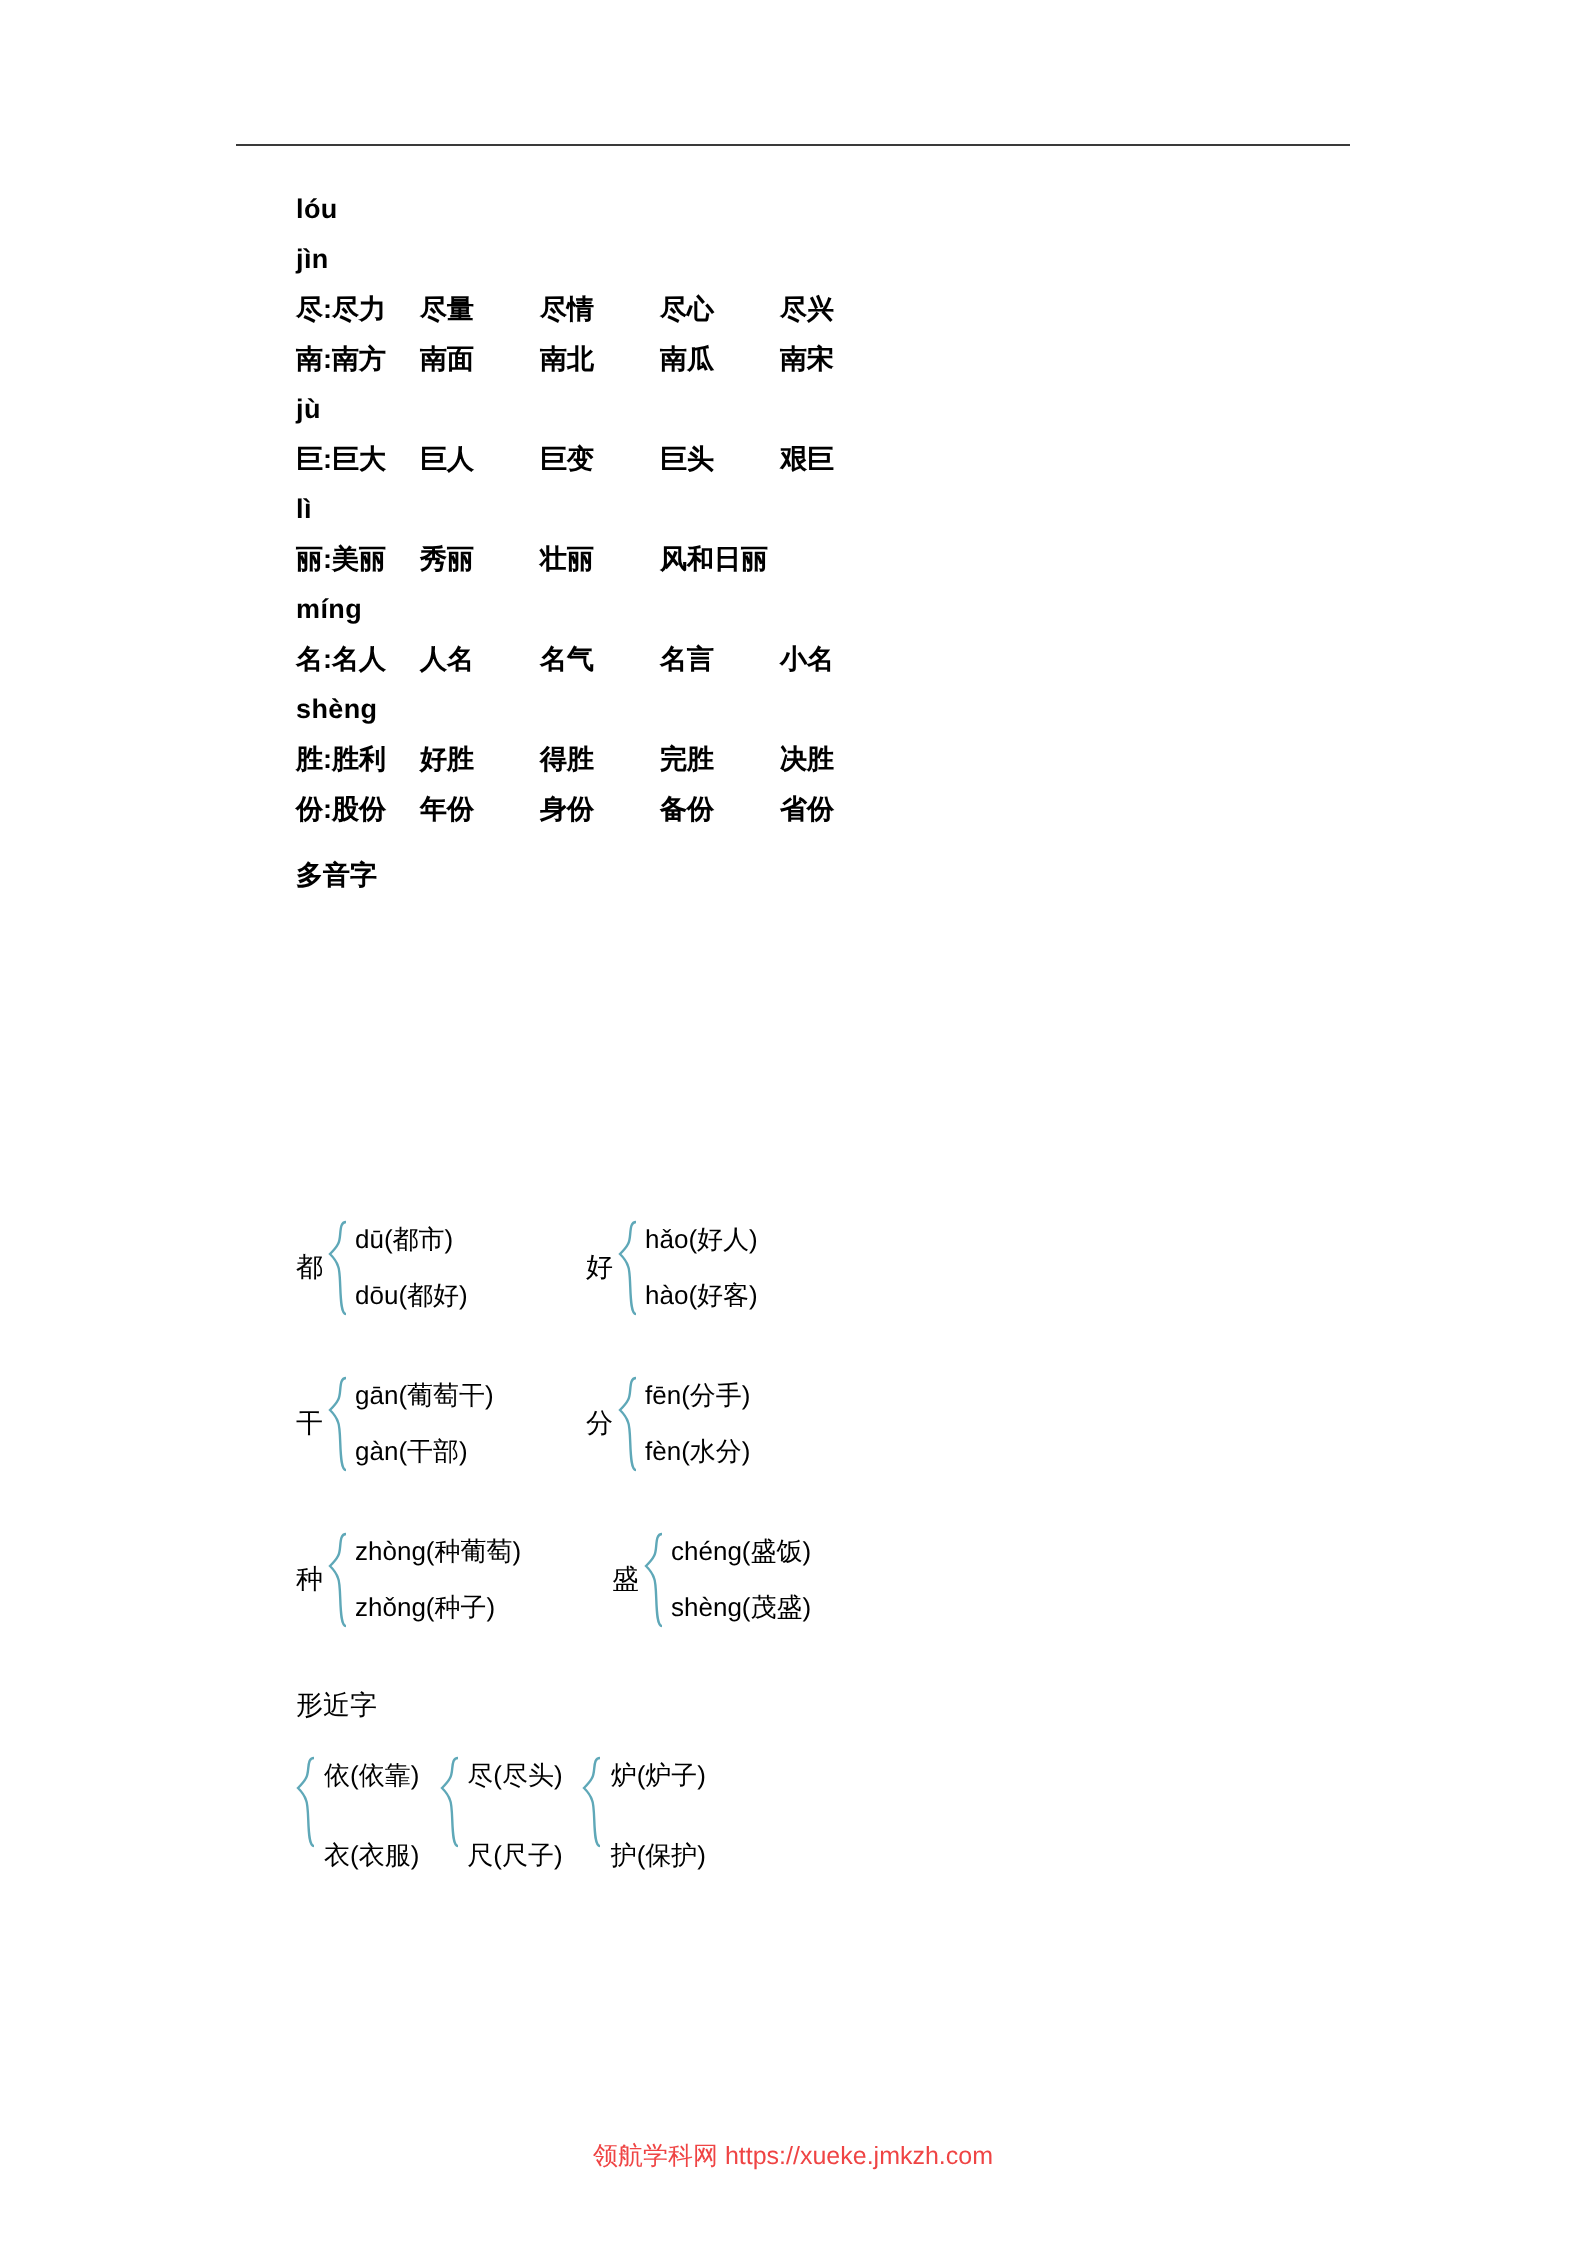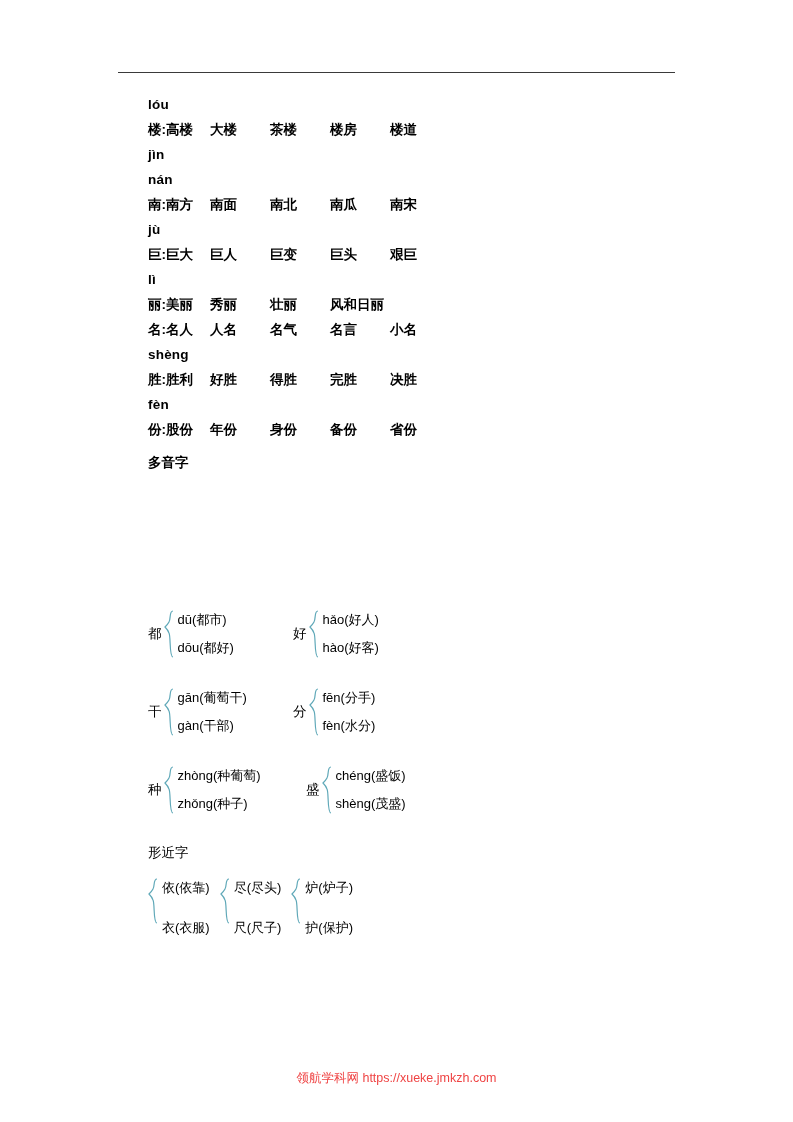--- a/index.html
+++ b/index.html
@@ -167,35 +167,34 @@
 <body>
 
 <div class="page">
 
   <div class="top-rule"></div>
 
   <div class="content">
 
     <div class="vocab-block">
       <div class="pinyin">lóu</div>
-      <div class="wordline">
-        <span class="head">楼:高楼</span>
-        <span class="w">大楼</span>
-        <span class="w">茶楼</span>
-        <span class="w">楼房</span>
-        <span class="w">楼道</span>
-      </div>
     </div>
 
     <div class="vocab-block">
       <div class="pinyin">jìn</div>
-    </div>
-
-    <div class="vocab-block">
-      <div class="pinyin">nán</div>
+      <div class="wordline">
+        <span class="head">尽:尽力</span>
+        <span class="w">尽量</span>
+        <span class="w">尽情</span>
+        <span class="w">尽心</span>
+        <span class="w">尽兴</span>
+      </div>
+    </div>
+
+    <div class="vocab-block">
       <div class="wordline">
         <span class="head">南:南方</span>
         <span class="w">南面</span>
         <span class="w">南北</span>
         <span class="w">南瓜</span>
         <span class="w">南宋</span>
       </div>
     </div>
 
     <div class="vocab-block">
@@ -213,20 +212,21 @@
       <div class="pinyin">lì</div>
       <div class="wordline">
         <span class="head">丽:美丽</span>
         <span class="w">秀丽</span>
         <span class="w">壮丽</span>
         <span class="w wide">风和日丽</span>
       </div>
     </div>
 
     <div class="vocab-block">
+      <div class="pinyin">míng</div>
       <div class="wordline">
         <span class="head">名:名人</span>
         <span class="w">人名</span>
         <span class="w">名气</span>
         <span class="w">名言</span>
         <span class="w">小名</span>
       </div>
     </div>
 
     <div class="vocab-block">
@@ -234,21 +234,20 @@
       <div class="wordline">
         <span class="head">胜:胜利</span>
         <span class="w">好胜</span>
         <span class="w">得胜</span>
         <span class="w">完胜</span>
         <span class="w">决胜</span>
       </div>
     </div>
 
     <div class="vocab-block">
-      <div class="pinyin">fèn</div>
       <div class="wordline">
         <span class="head">份:股份</span>
         <span class="w">年份</span>
         <span class="w">身份</span>
         <span class="w">备份</span>
         <span class="w">省份</span>
       </div>
     </div>
 
     <div class="section-title">多音字</div>

